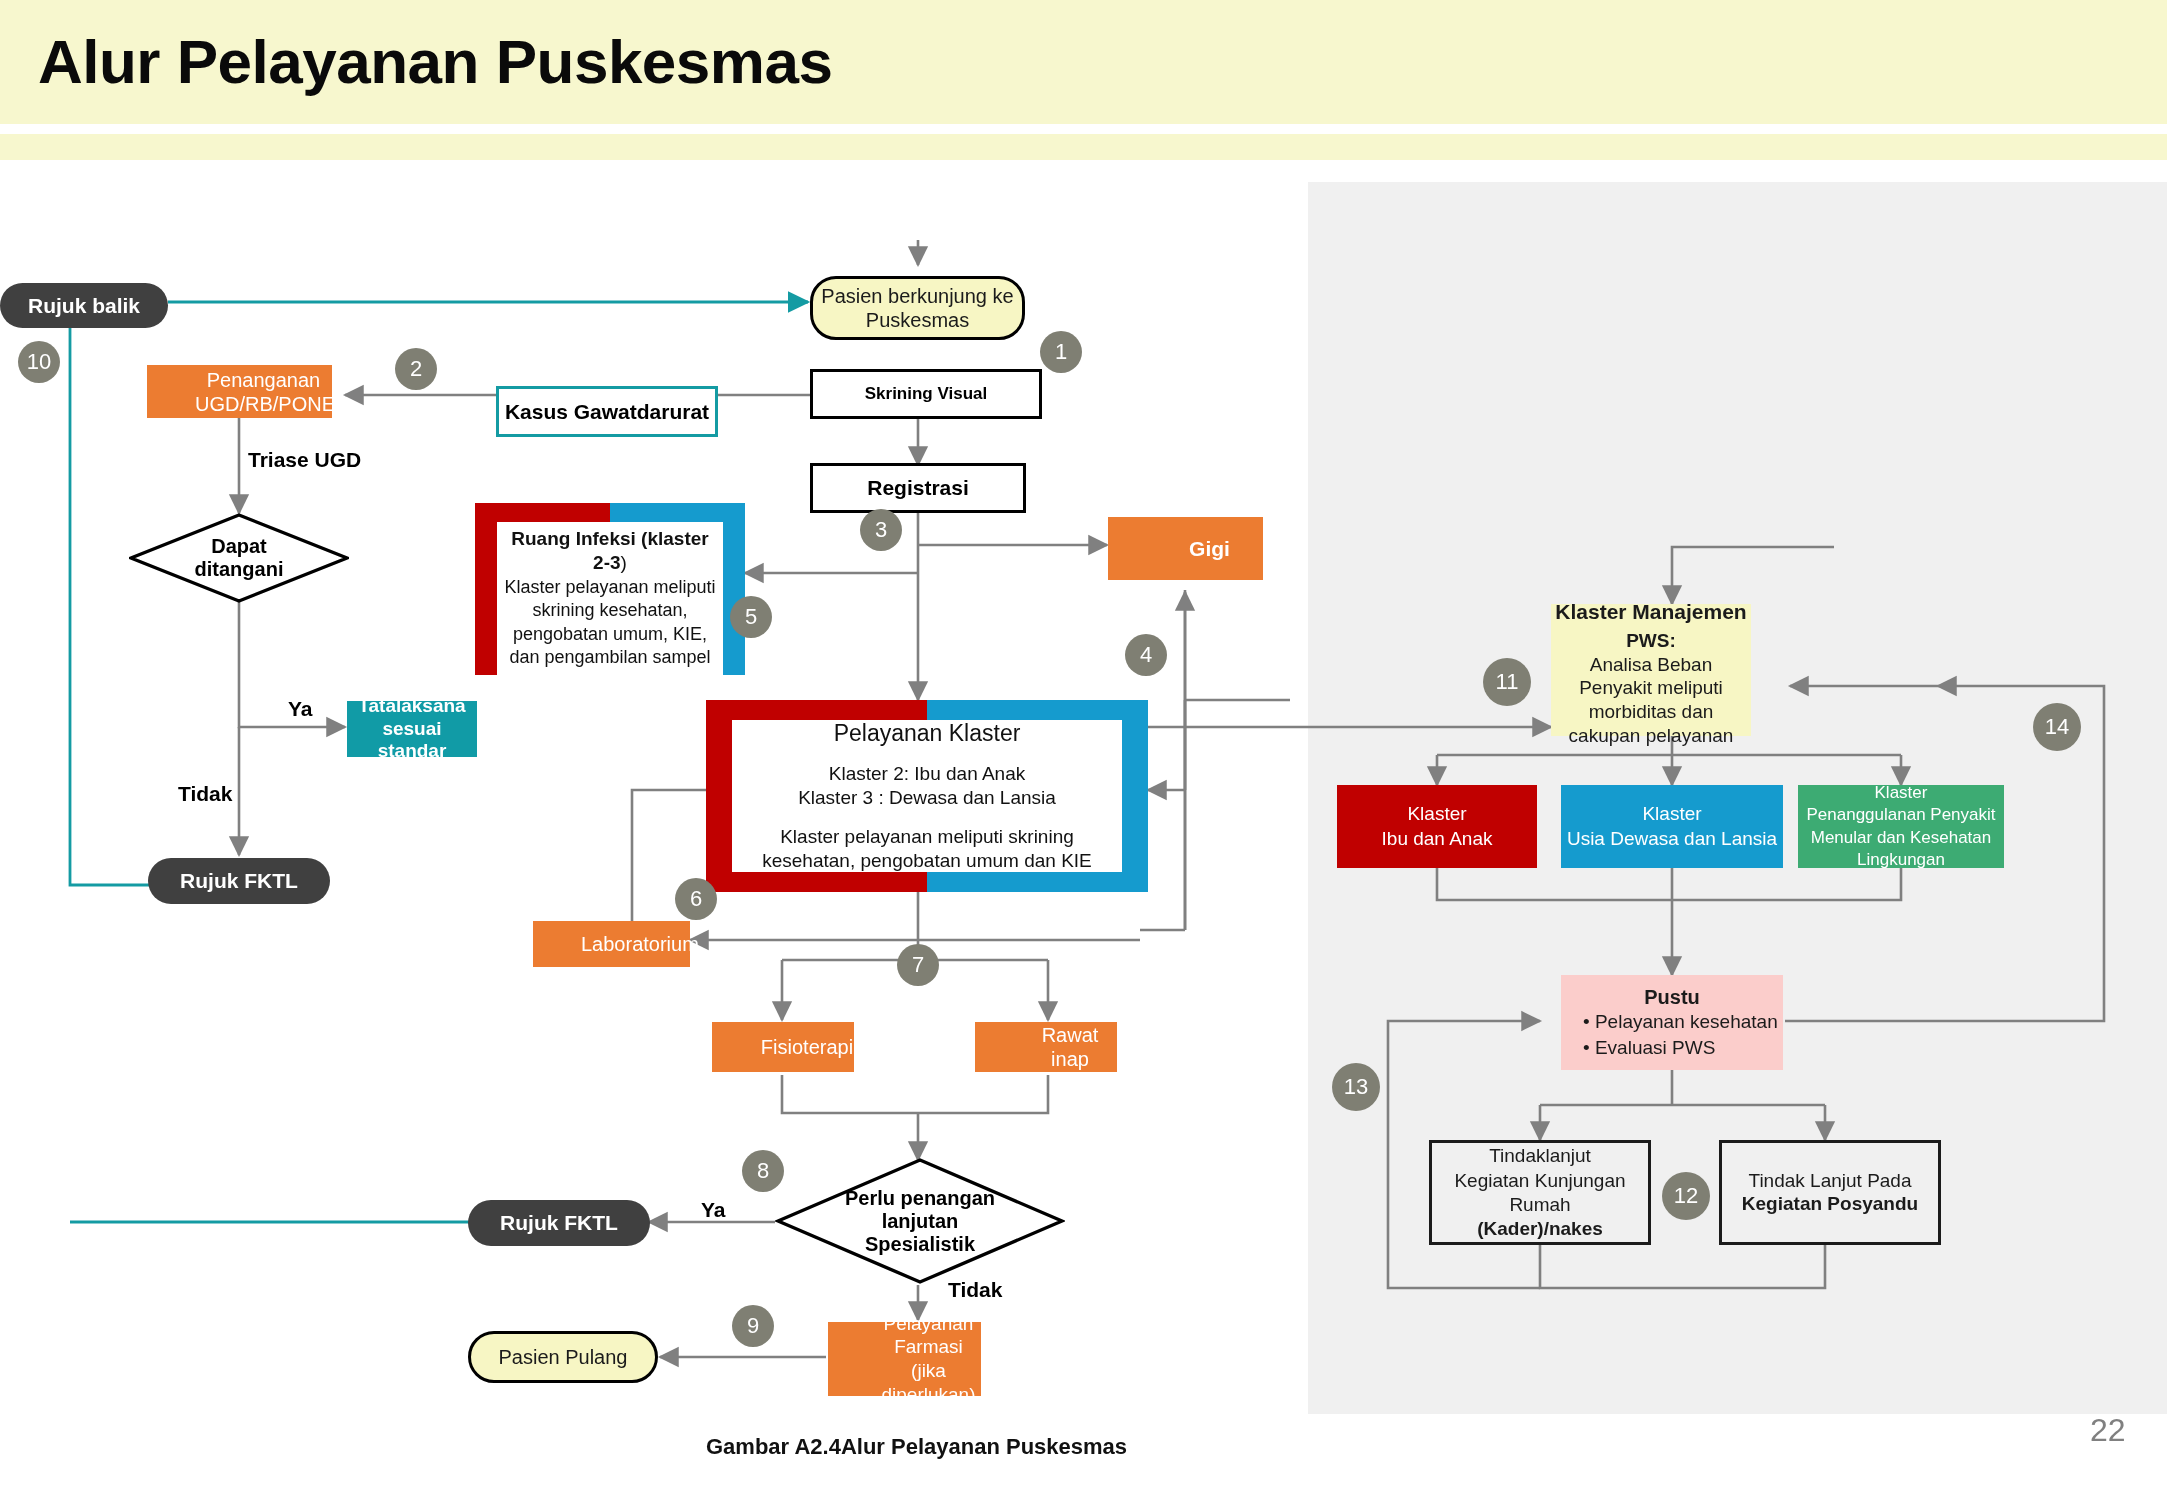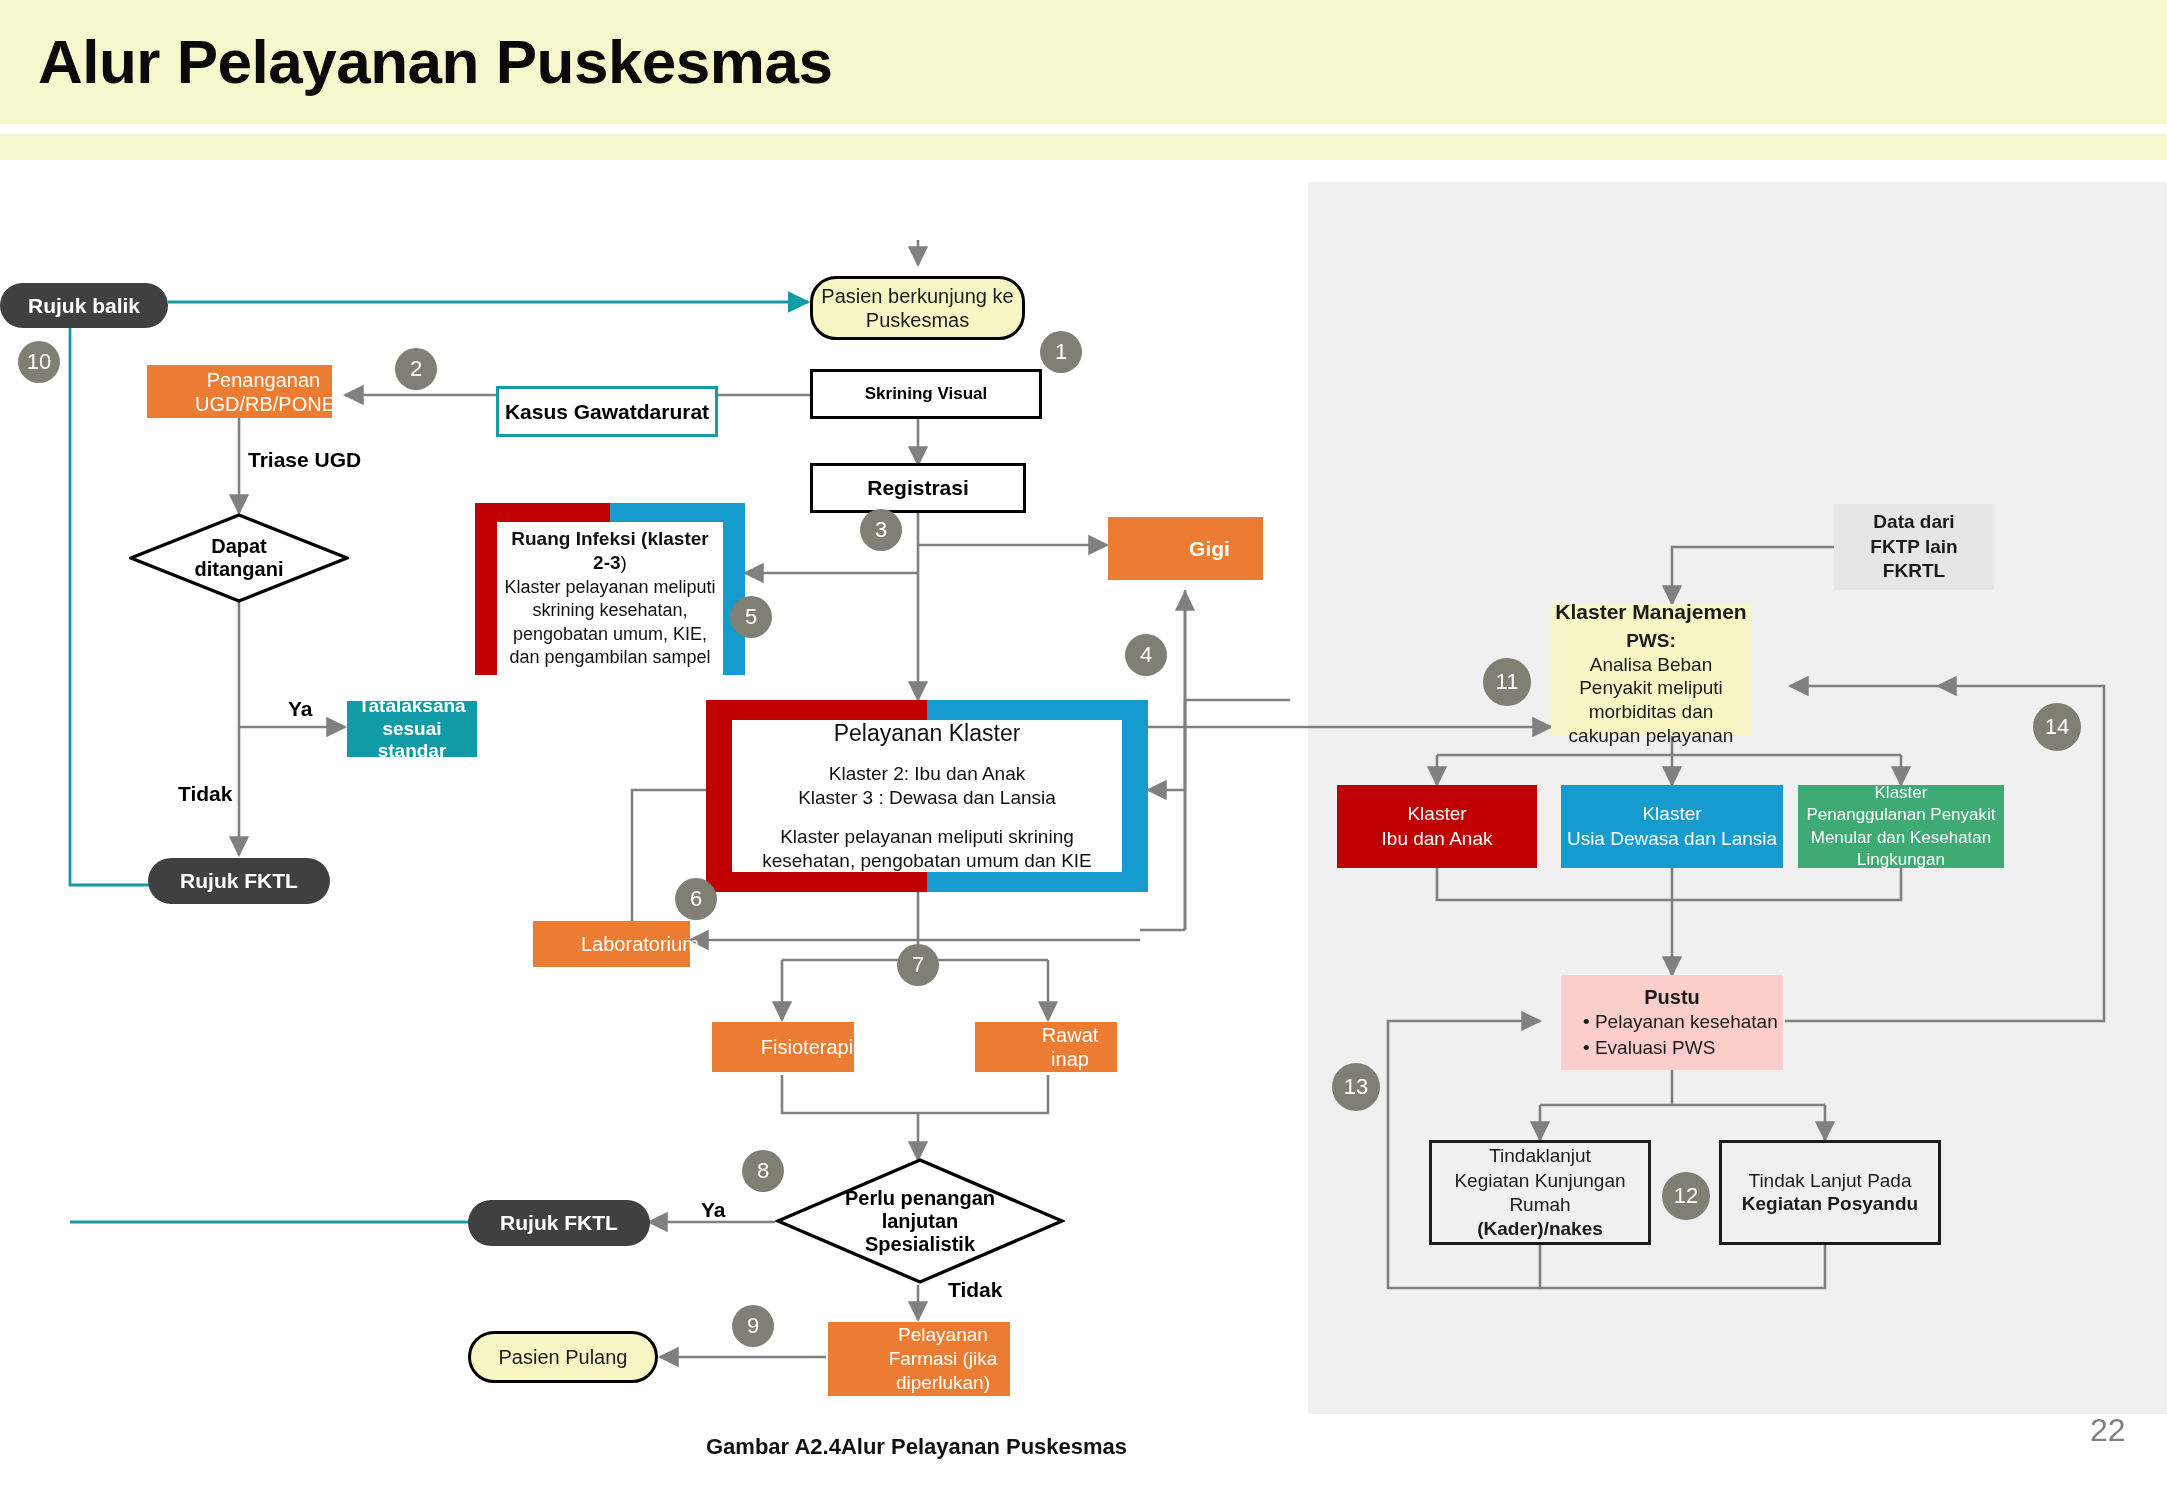--- a/index.html
+++ b/index.html
@@ -316,31 +316,26 @@
   <div class="elabel" style="left:948px;top:1278px;">Tidak</div>
 
   <div class="node n-gray-pill" style="left:468px;top:1200px;width:182px;height:46px;font-size:21px;">
     <span class="t">Rujuk FKTL</span>
   </div>
 
   <div class="node n-yellow-pill" style="left:468px;top:1331px;width:190px;height:52px;font-size:20px;">
     <span class="t">Pasien Pulang</span>
   </div>
 
-  <div class="node n-orange" style="left:828px;top:1322px;width:182px;height:74px;font-size:19px;">
+  <div class="node n-orange" style="left:828px;top:1322px;width:153px;height:74px;font-size:19px;">
     <span class="t" style="white-space:pre-line;line-height:1.25;">Pelayanan
 Farmasi (jika
 diperlukan)</span>
   </div>
 
-  <div class="node n-gray-box" style="left:1834px;top:504px;width:160px;height:86px;font-size:19px;">
-    <span class="t" style="white-space:pre-line;line-height:1.3;">Data dari
-FKTP lain
-FKRTL</span>
-  </div>
 
   <div class="node n-yellow-box" style="left:1551px;top:604px;width:200px;height:132px;font-size:19px;flex-direction:column;">
     <div style="font-size:21px;font-weight:700;margin-top:6px;">Klaster Manajemen</div>
     <div style="font-size:19px;font-weight:700;margin-top:6px;">PWS:</div>
     <div style="font-size:19px;line-height:1.25;padding:0 6px;">Analisa Beban Penyakit meliputi morbiditas dan cakupan pelayanan</div>
   </div>
 
   <div class="node n-red" style="left:1337px;top:785px;width:200px;height:83px;font-size:19px;">
     <span class="t" style="white-space:pre-line;line-height:1.3;">Klaster
 Ibu dan Anak</span>

